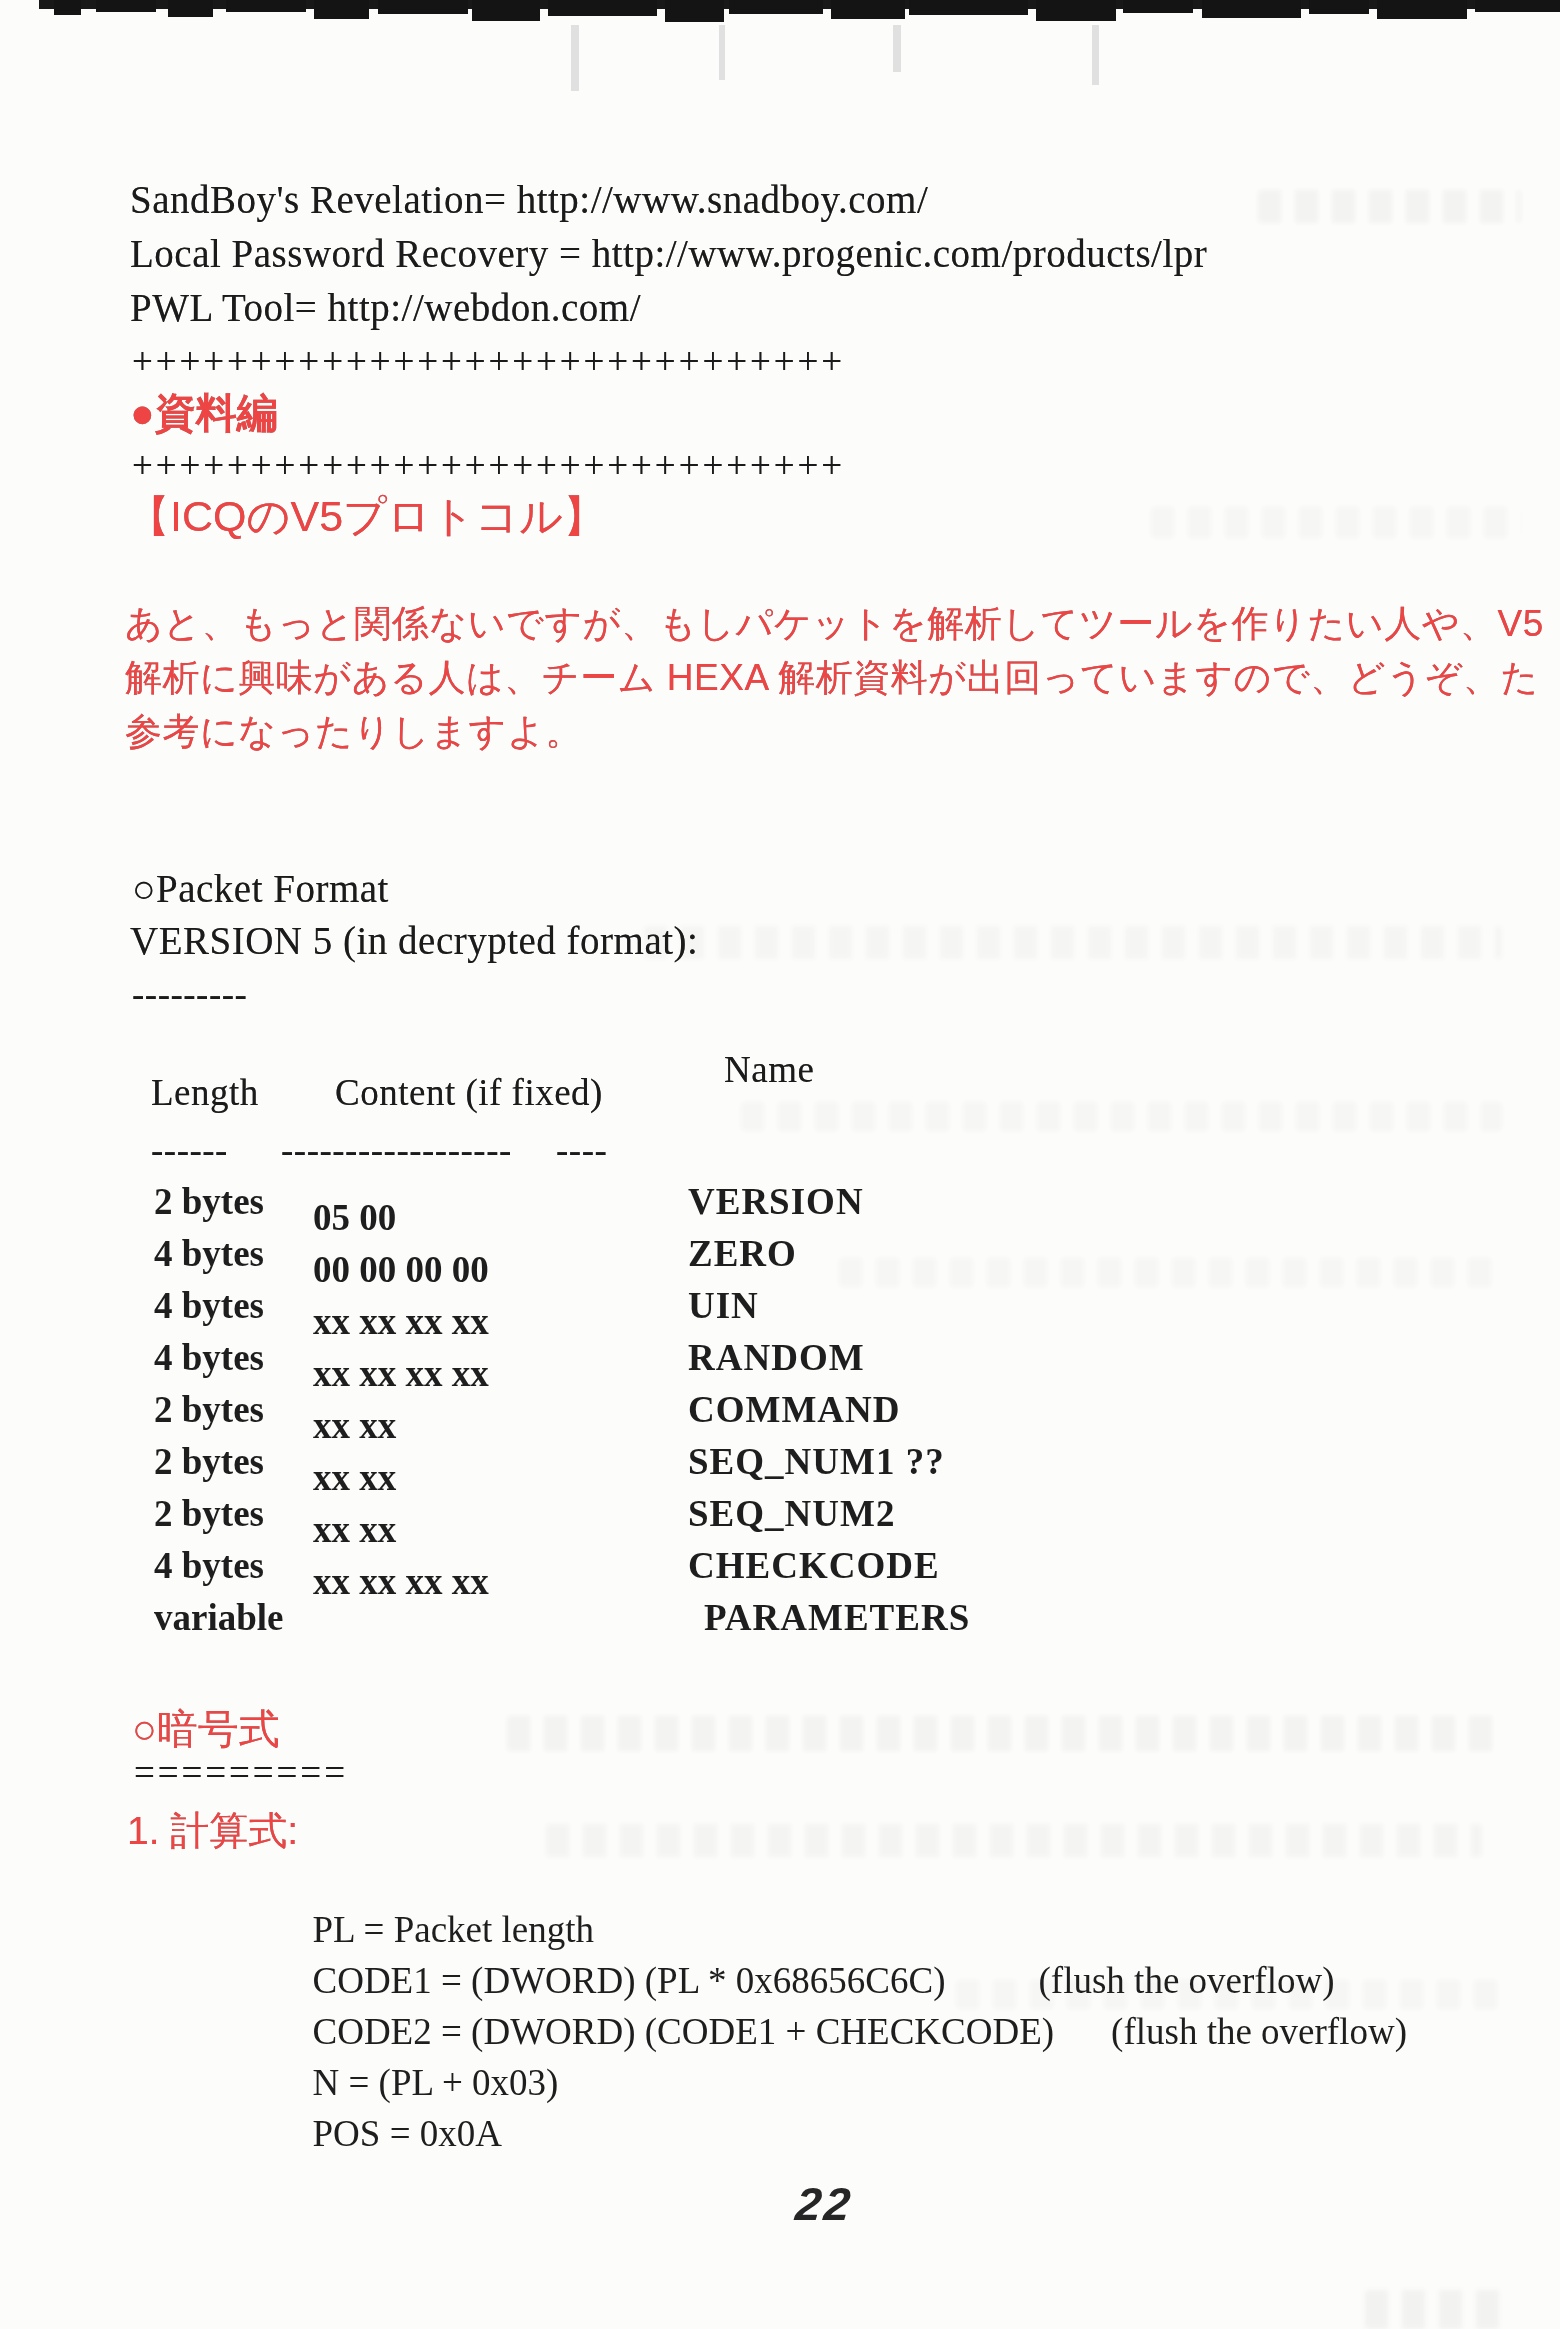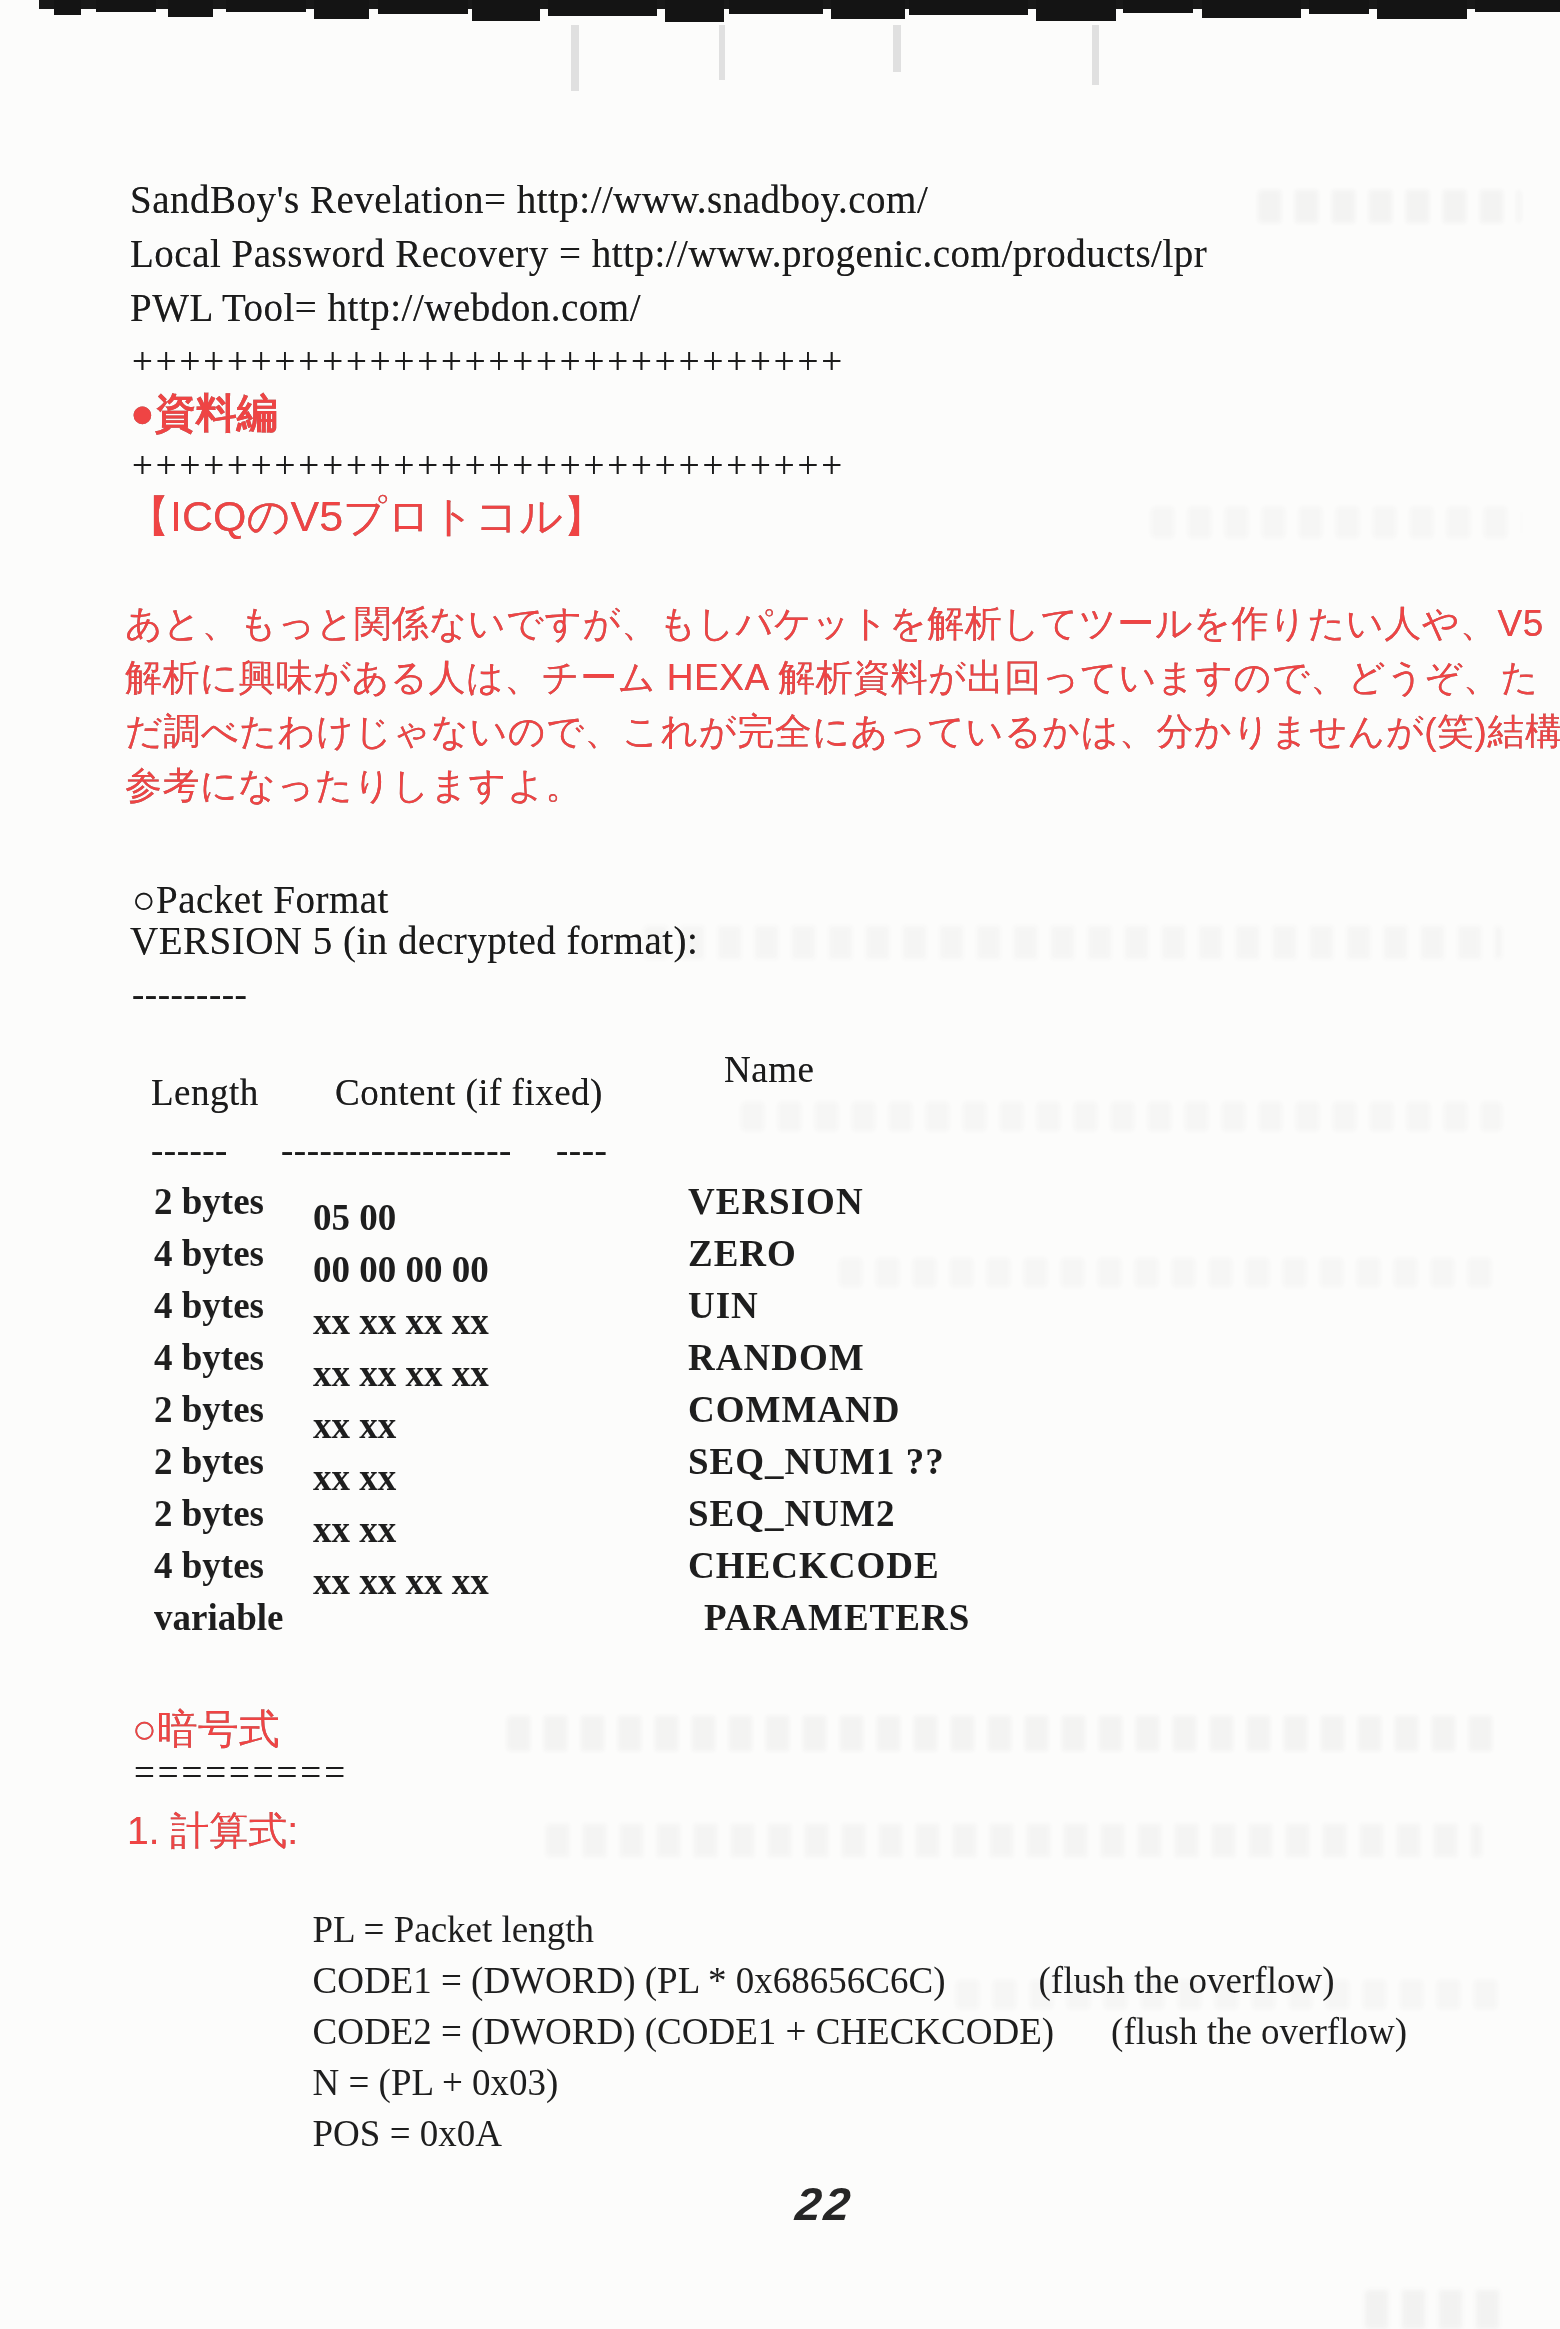--- a/index.html
+++ b/index.html
@@ -119,25 +119,24 @@
   <div class="serif-line" style="left:130px;top:231px;">Local Password Recovery = http://www.progenic.com/products/lpr</div>
 
   <div class="serif-line divider" style="left:132px;top:340px;">++++++++++++++++++++++++++++++</div>
   <div class="abs jp" style="left:130px;top:386px;font-size:41px;font-weight:bold;">●資料編</div>
   <div class="serif-line divider" style="left:132px;top:444px;">++++++++++++++++++++++++++++++</div>
   <div class="abs jp" style="left:127px;top:488px;font-size:43px;">【ICQのV5プロトコル】</div>
 
   <div class="para">
     <div class="pline jp">あと、もっと関係ないですが、もしパケットを解析してツールを作りたい人や、V5</div>
     <div class="pline jp">解析に興味がある人は、チーム HEXA 解析資料が出回っていますので、どうぞ、た</div>
-    <div class="pline jp">だ調べたわけじゃないので、これが完全にあっているかは、分かりませんが(笑)結構</div>
     <div class="pline jp">参考になったりしますよ。</div>
   </div>
 
-  <div class="serif-line" style="left:132px;top:866px;margin-top:11px;">○Packet Format</div>
+  <div class="serif-line" style="left:132px;top:866px;">○Packet Format</div>
   <div class="serif-line" style="left:130px;top:918px;">VERSION 5 (in decrypted format):</div>
   <div class="serif-line" style="left:132px;top:973px;font-size:37px;">---------</div>
 
   <div class="serif-line" style="left:151px;top:1071px;font-size:37px;">Length</div>
   <div class="serif-line" style="left:335px;top:1071px;font-size:37px;">Content (if fixed)</div>
   <div class="serif-line" style="left:700px;top:1048px;font-size:37px;margin-left:24px;">Name</div>
   <div class="serif-line" style="left:151px;top:1129px;font-size:37px;">------</div>
   <div class="serif-line" style="left:281px;top:1129px;font-size:37px;">------------------</div>
   <div class="serif-line" style="left:556px;top:1129px;font-size:37px;">----</div>
 

